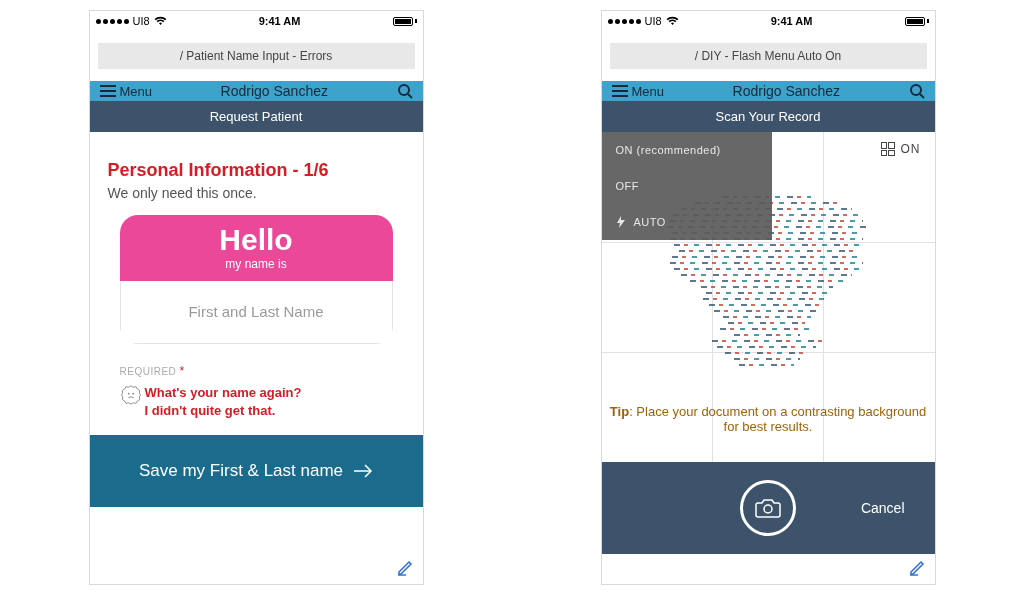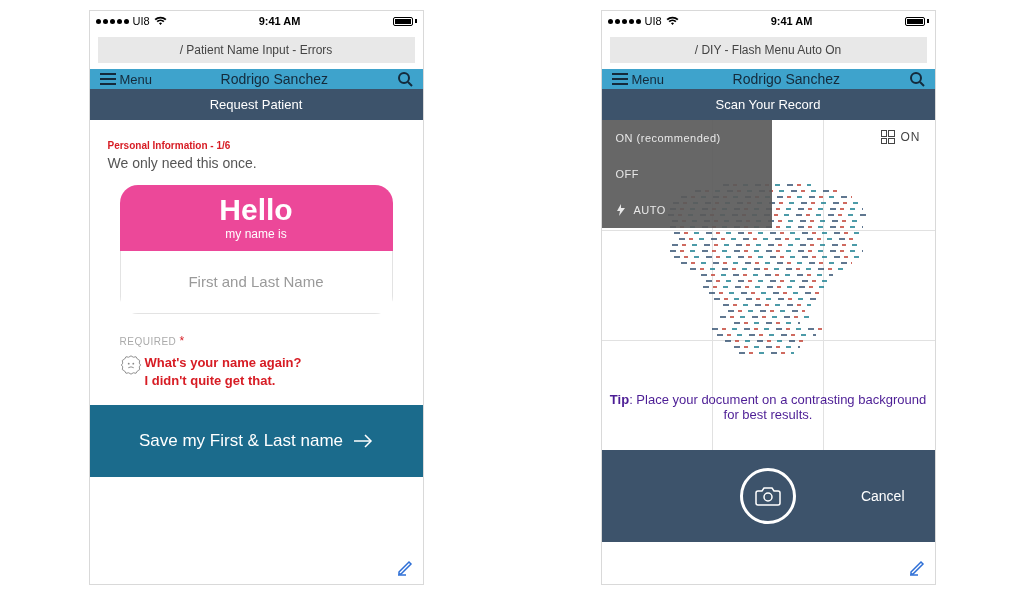--- a/index.html
+++ b/index.html
@@ -34,21 +34,21 @@
     color: #000;
   }
   .statusbar .left, .statusbar .right { display: flex; align-items: center; gap: 4px; }
   .signal-dots { display: flex; gap: 2px; }
   .signal-dots span { width:5px; height:5px; border-radius:50%; background:#000; }
   .battery { display:flex; align-items:center; gap:2px;}
   .battery-body { width:20px; height:9px; border:1px solid #000; border-radius:2px; position:relative;}
   .battery-body::after{ content:""; position:absolute; left:1px; top:1px; bottom:1px; right:1px; background:#000;}
   .battery-tip { width:2px; height:4px; background:#000;}
   .screen-title-bar {
-    margin: 6px 8px;
+    margin: 12px 8px;
     background: #e8e8e8;
     padding: 6px 4px;
     font-size: 12px;
     text-align: center;
     color: #444;
   }
   .app-header {
     background: #3ea3cc;
     height: 20px;
     display: flex;
@@ -64,21 +64,21 @@
   .search-icon svg{ display:block;}
   .subheader {
     background: #3d536b;
     color: #fff;
     text-align:center;
     font-size:13px;
     padding: 8px 0;
   }
   .content { flex:1; position:relative; overflow:hidden;}
   
-  .section-title { color:#d71c24; font-weight:600; font-size:10px; margin: 20px 18px 4px;}
+  .section-title { color:#d71c24; font-weight:600; font-size:18px; margin: 28px 18px 4px;}
   .section-sub { color:#555; font-size:14px; margin: 0 18px 14px; font-weight:300;}
   .name-card {
     margin: 0 30px;
     border-radius: 18px;
     overflow:hidden;
     box-shadow: none;
   }
   .name-card-top {
     background:#ec4899;
     color:#fff;
@@ -133,21 +133,21 @@
     letter-spacing:0.5px;
   }
   .flash-menu .item{ padding:12px 14px; display:flex; align-items:center; gap:8px;}
   .on-indicator {
     position:absolute; right:14px; top:10px;
     display:flex; align-items:center; gap:6px;
     font-size:12px; color:#444; letter-spacing:1px;
   }
   .grid-icon { width:14px; height:14px; display:grid; grid-template-columns:1fr 1fr; grid-template-rows:1fr 1fr; gap:1px;}
   .grid-icon span{ border:1px solid #444;}
-  .tip-text { position:absolute; bottom:28px; left:0; right:0; text-align:center; font-size:13px; color:#4c1d95;}
+  .tip-text { position:absolute; bottom:28px; left:0; right:0; text-align:center; font-size:13px; color:#a16207;}
   .tip-text .tip-label{ font-weight:600;}
   .camera-bar {
     background:#3d536b;
     padding: 18px 0;
     display:flex;
     align-items:center;
     justify-content:center;
     position:relative;
   }
   .camera-button {

